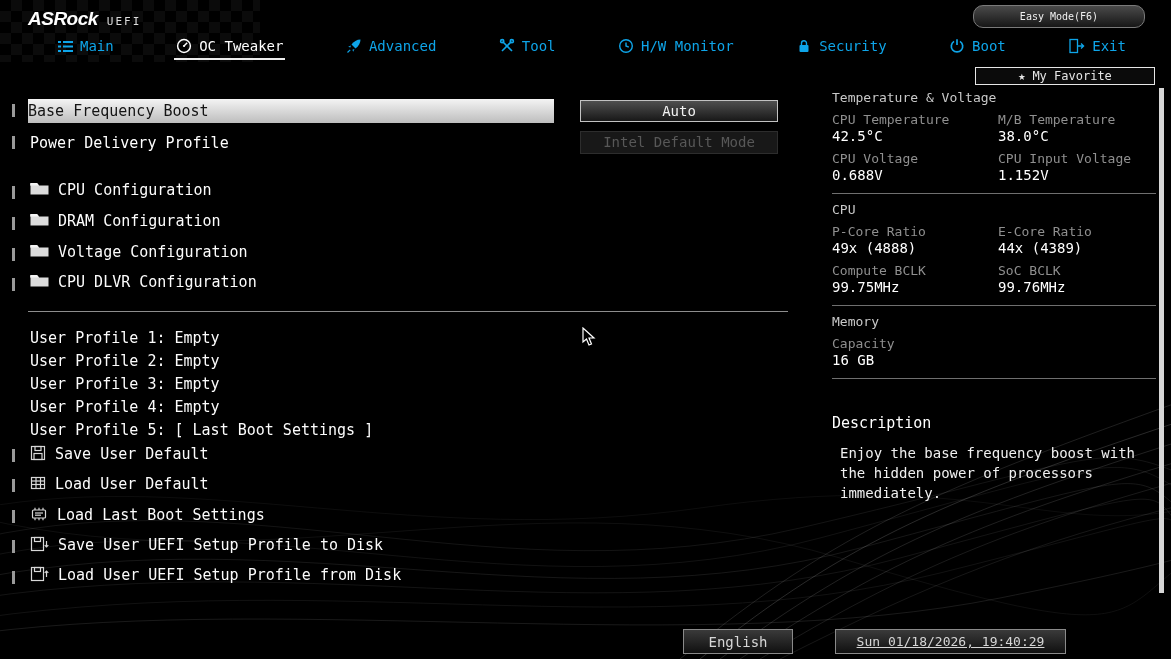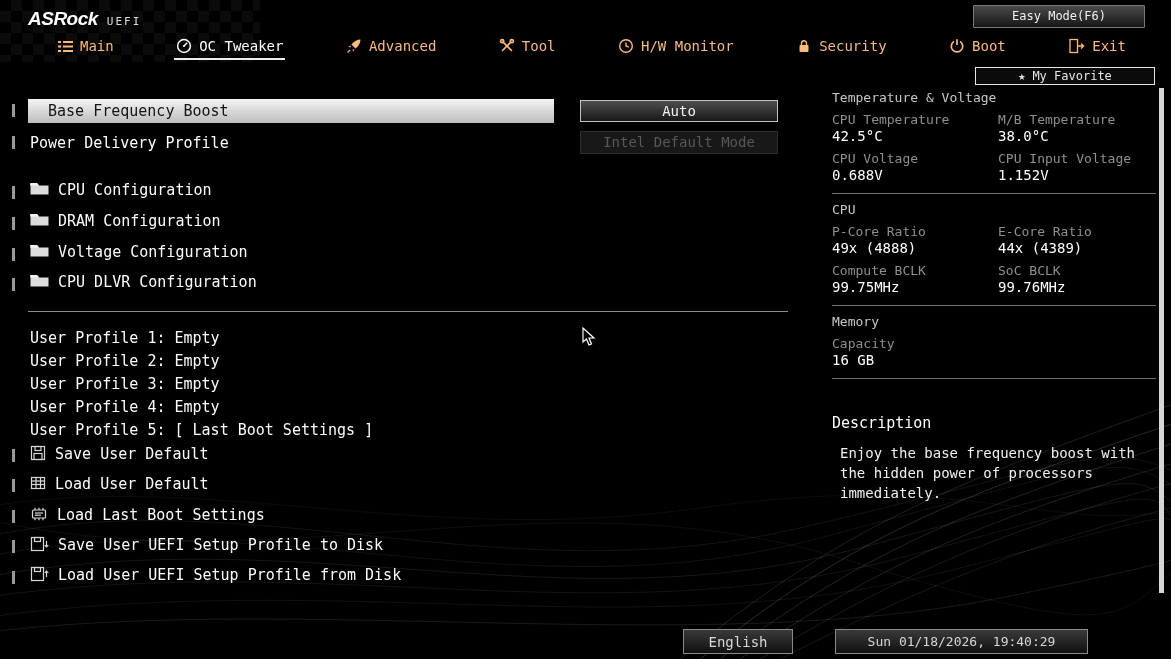--- a/index.html
+++ b/index.html
@@ -25,50 +25,50 @@
   
   #logo { position:absolute; left:28px; top:8px; display:flex; align-items:baseline; gap:9px; }
   #logo .brand-main {
     font-family:"Liberation Sans","DejaVu Sans",sans-serif;
     font-style:italic; font-weight:bold; font-size:19px; letter-spacing:-.5px; color:#fff;
   }
   #logo .brand-sub { font-size:11px; letter-spacing:2px; color:#ddd; }
   #easy-mode {
     position:absolute; left:973px; top:5px; width:172px; height:23px;
     background:linear-gradient(180deg,#4a4a4a,#161616);
-    border:1px solid #7a7a7a; border-radius:1px; color:#f0f0f0;
-    font-size:12px; line-height:21px; text-align:center; cursor:pointer;
+    border:1px solid #7a7a7a; border-radius:10px; color:#f0f0f0;
+    font-size:10px; line-height:21px; text-align:center; cursor:pointer;
   }
 
   
   #nav {
     position:absolute; left:58px; right:45px; top:33px; height:26px;
     display:flex; justify-content:space-between; align-items:center;
   }
   .tab { position:relative; display:flex; align-items:center; gap:7px;
-         color:#fdba74; font-size:14px; cursor:pointer; white-space:nowrap; }
+         color:#0ea5e9; font-size:14px; cursor:pointer; white-space:nowrap; }
   .tab svg { display:block; }
   .tab.active { color:#fff; }
   .tab.active::after {
     content:""; position:absolute; left:-2px; right:-2px; bottom:-6px;
     height:2px; background:#ededed;
   }
   #my-favorite {
     position:absolute; left:975px; top:67px; width:180px; height:18px;
     border:1px solid #e6e6e6; background:#0b0b0b; color:#e6e6e6;
     display:flex; align-items:center; justify-content:center; gap:7px;
     font-size:12px; cursor:pointer;
   }
 
   
   .tick { position:absolute; left:12px; width:3px; height:13px; background:#9a9a9a; }
   #row-bfb {
     position:absolute; left:28px; top:99px; width:526px; height:24px;
     background:linear-gradient(180deg,#f4f4f4,#bdbdbd);
-    color:#141414; font-size:15px; line-height:24px; padding-left:20px; cursor:pointer;
+    color:#141414; font-size:15px; line-height:24px; padding-left:0; cursor:pointer;
   }
   #btn-auto {
     position:absolute; left:580px; top:100px; width:198px; height:22px;
     background:linear-gradient(180deg,#4f4f4f,#181818);
     border:1px solid #c2c2c2; color:#f2f2f2; font-size:14px;
     line-height:21px; text-align:center; cursor:pointer;
   }
   #row-pdp { position:absolute; left:30px; top:134px; font-size:15px; color:#fff; cursor:pointer; }
   #btn-intel {
     position:absolute; left:580px; top:131px; width:198px; height:23px;
@@ -98,21 +98,21 @@
   #scrollbar { position:absolute; left:1159px; top:88px; width:5px; height:505px; background:#d6d6d6; cursor:pointer; }
 
   
   .footer-box {
     position:absolute; top:629px; height:25px;
     background:linear-gradient(180deg,#3a3a3a,#101010);
     border:1px solid #8a8a8a; color:#d6d6d6;
     display:flex; align-items:center; justify-content:center;
   }
   #btn-lang { left:683px; width:110px; font-size:14px; cursor:pointer; }
-  #datetime { left:835px; width:253px; font-size:13px; }
+  #datetime { left:835px; width:231px; font-size:13px;text-decoration:underline; }
 
   #cursor { position:absolute; left:582px; top:327px; }
 </style>
 </head>
 <body>
 
 <div class="screen">
 
   <div id="texture"></div>
 

